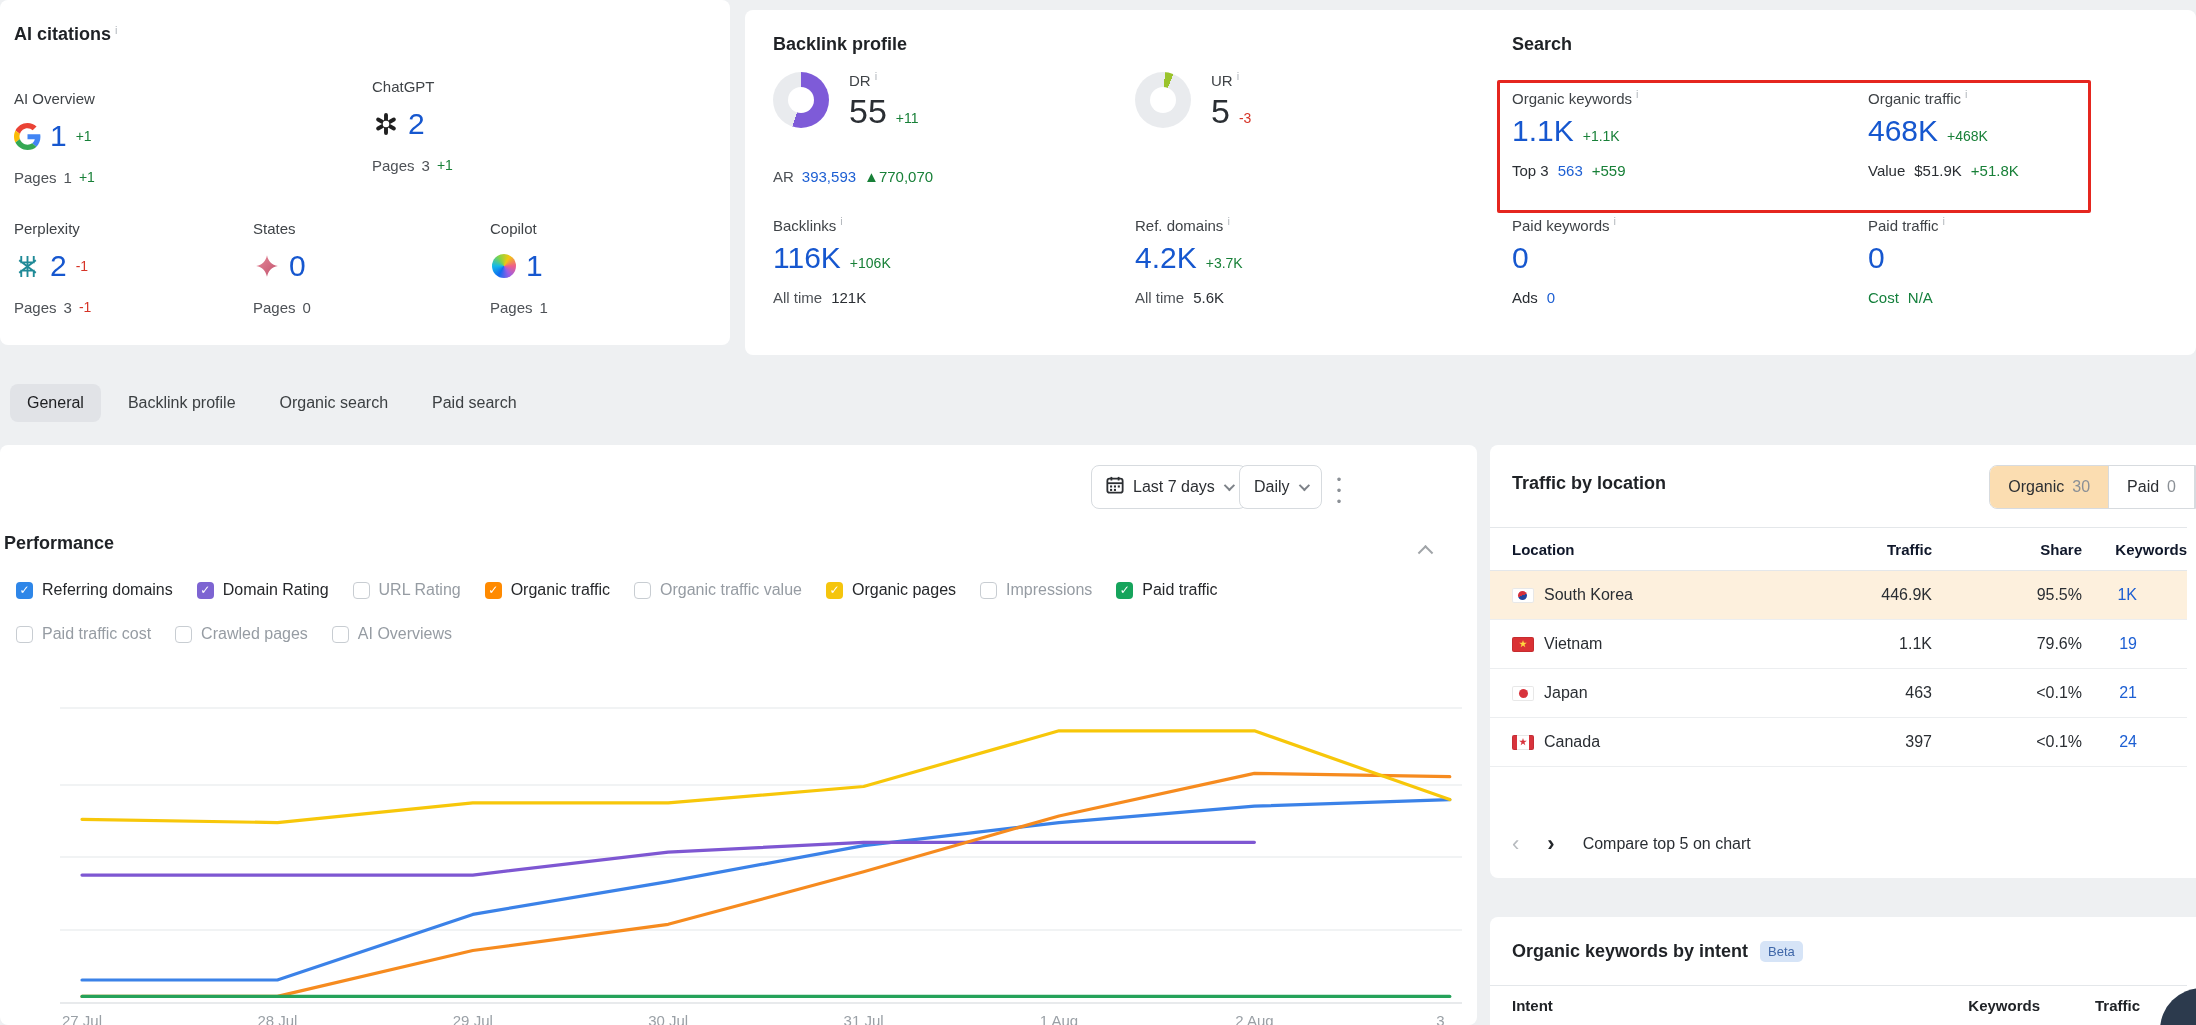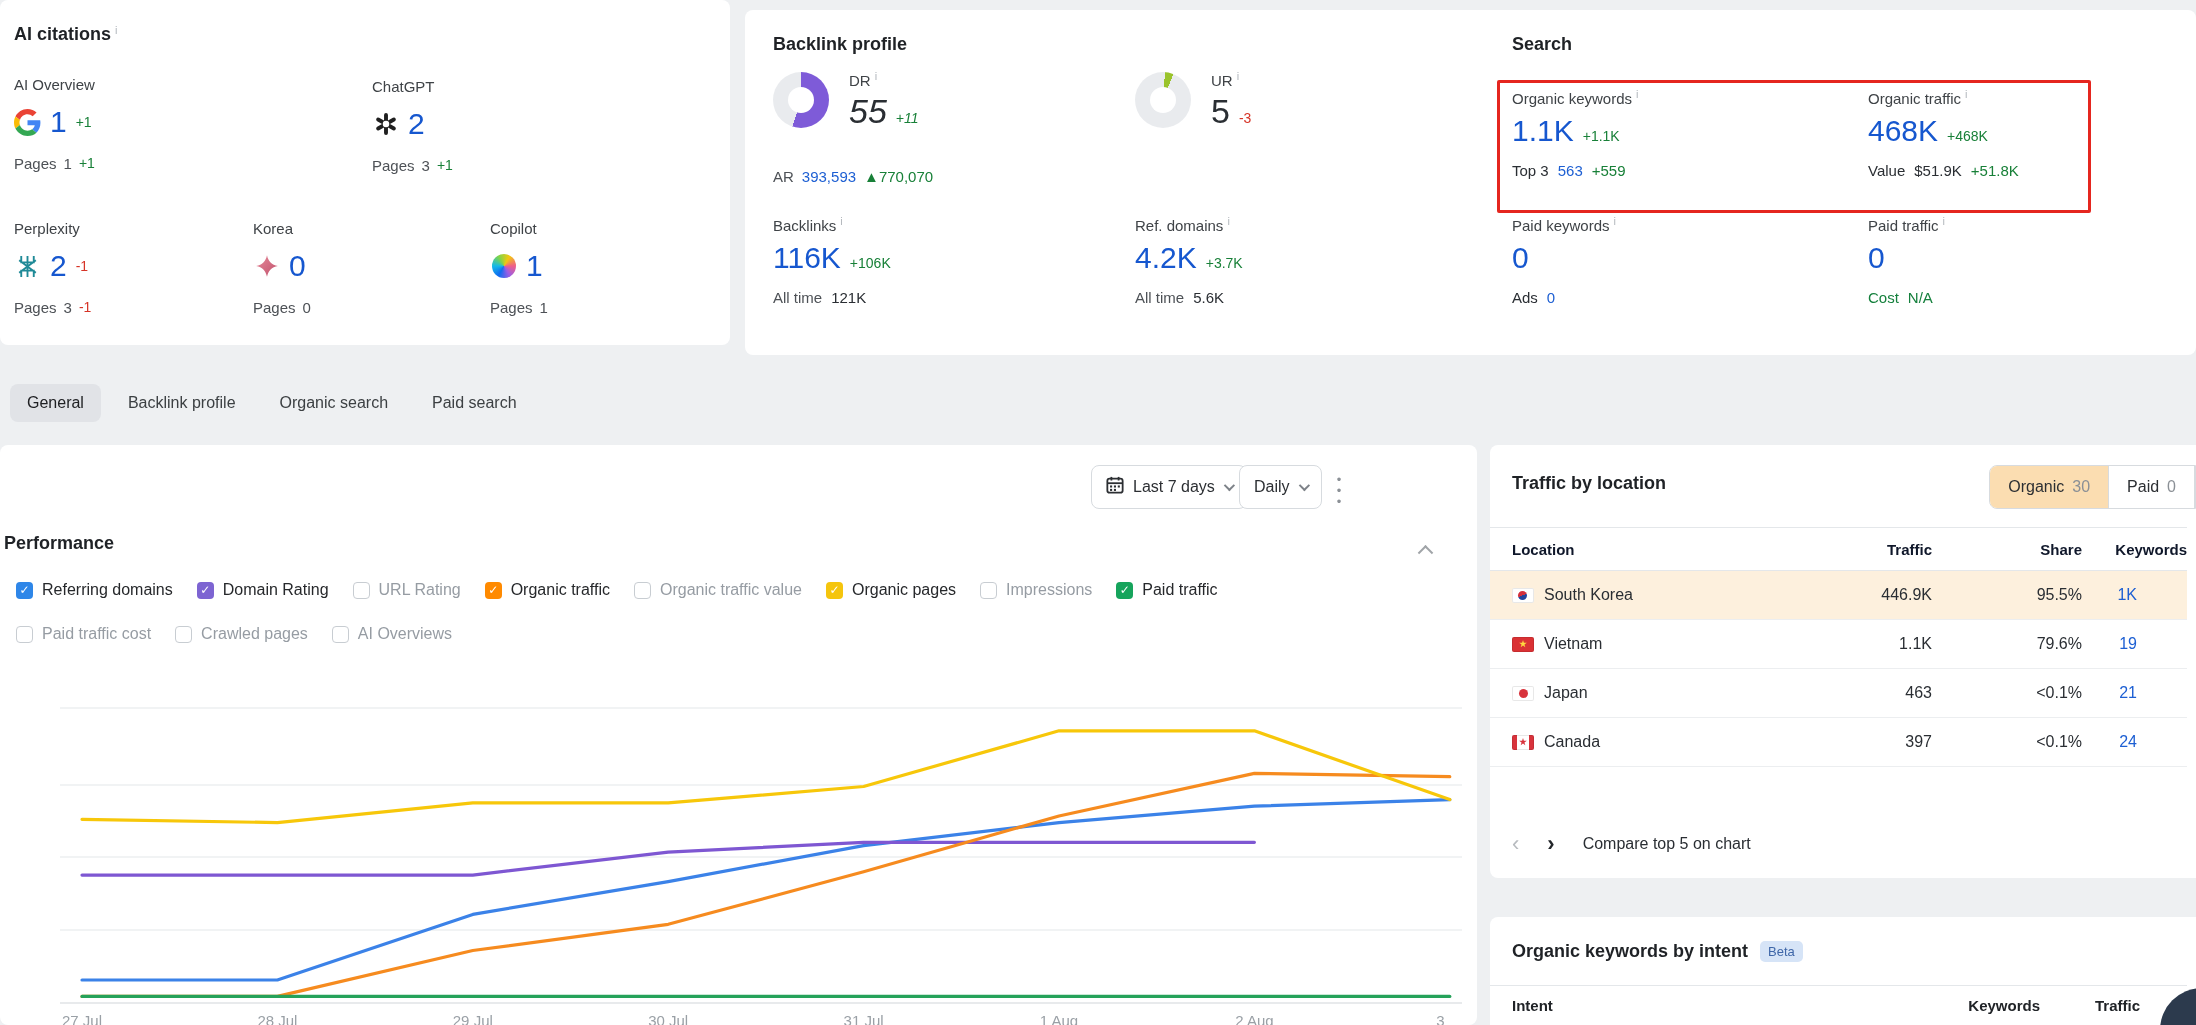--- a/index.html
+++ b/index.html
@@ -106,21 +106,21 @@
   #chat-bubble { position:absolute; left:2160px; top:988px; width:84px; height:84px; border-radius:50%; background:#2c3a4d; cursor:pointer; z-index:5; }
 </style>
 </head>
 <body>
 
 <section class="card" id="ai-card">
   <div style="position:absolute;left:14px;top:24px;">
     <span class="sec-title">AI citations</span><span class="info-i">i</span>
   </div>
 
-  <div class="engine" style="left:14px;top:76px;">
+  <div class="engine" style="left:14px;top:90px;">
     <div class="metric-label">AI Overview</div>
     <div class="val-row">
       <span class="eng-ico">
           <svg width="27" height="27" viewBox="0 0 48 48">
             <path fill="#EA4335" d="M24 9.5c3.5 0 6.7 1.2 9.2 3.6l6.9-6.9C35.9 2.4 30.5 0 24 0 14.6 0 6.5 5.4 2.6 13.2l8 6.2C12.4 13.7 17.7 9.5 24 9.5z"></path>
             <path fill="#4285F4" d="M47 24.6c0-1.6-.2-3.1-.4-4.6H24v9h12.9c-.6 3-2.3 5.5-4.8 7.2l7.7 6C44.4 38 47 31.8 47 24.6z"></path>
             <path fill="#FBBC05" d="M10.5 28.6c-.5-1.5-.8-3-.8-4.6s.3-3.1.8-4.6l-8-6.2C.9 16.5 0 20.1 0 24s.9 7.5 2.6 10.8l7.9-6.2z"></path>
             <path fill="#34A853" d="M24 48c6.5 0 11.9-2.1 15.9-5.8l-7.7-6c-2.2 1.5-4.9 2.3-8.2 2.3-6.3 0-11.6-4.2-13.5-9.9l-8 6.2C6.5 42.6 14.6 48 24 48z"></path>
           </svg>
         </span>
@@ -171,21 +171,21 @@
       <span class="delta-down">-1</span>
     </div>
     <div class="pages-row">
         <span>Pages</span>
         <span class="sub-row blue">3</span>
         <span class="delta-down">-1</span>
       </div>
   </div>
 
   <div class="engine" style="left:253px;top:220px;">
-    <div class="metric-label">Korea</div>
+    <div class="metric-label">States</div>
     <div class="val-row">
       <span class="eng-ico">
           <svg width="24" height="24" viewBox="0 0 40 40">
             <defs>
               <linearGradient id="gemg" x1="0" y1="0" x2="1" y2="1">
                 <stop offset="0" stop-color="#e78b9b"></stop>
                 <stop offset="1" stop-color="#c0506b"></stop>
               </linearGradient>
             </defs>
             <path fill="url(#gemg)" d="M20 2c2 10 8 16 18 18-10 2-16 8-18 18-2-10-8-16-18-18C12 18 18 12 20 2z"></path>
@@ -213,21 +213,21 @@
       </div>
   </div>
 </section>
 
 <section class="card" id="ov-card">
   <div style="position:absolute;left:28px;top:24px;"><span class="sec-title">Backlink profile</span></div>
 
   <div class="donut" style="position: absolute; left: 28px; top: 62px; background: conic-gradient(rgb(126, 91, 216) 0deg, rgb(126, 91, 216) 55%, rgb(233, 235, 238) 55%, rgb(233, 235, 238) 100%);"></div>
   <div style="position:absolute;left:104px;top:60px;">
     <span class="metric-label">DR</span><span class="info-i">i</span>
-    <div style="display:flex;align-items:baseline;gap:9px;margin-top:2px;font-style:italic;">
+    <div style="display:flex;align-items:baseline;gap:9px;margin-top:2px;">
       <span class="dr-val">55</span>
       <span class="delta-up">+11</span>
     </div>
   </div>
   <div class="sub-row" style="position:absolute;left:28px;top:158px;display:flex;gap:8px;">
     <span>AR</span>
     <span class="blue">393,593</span>
     <span class="g">▲770,070</span>
   </div>
 

